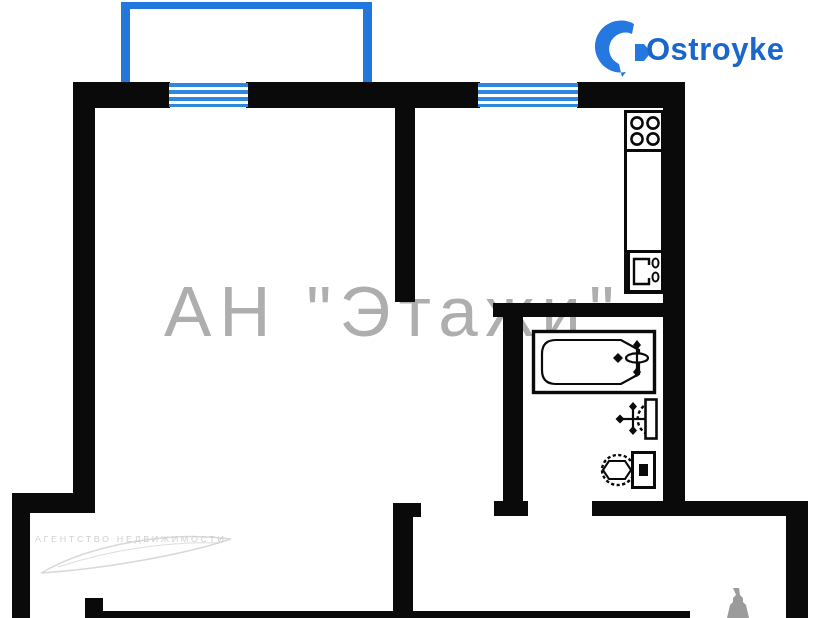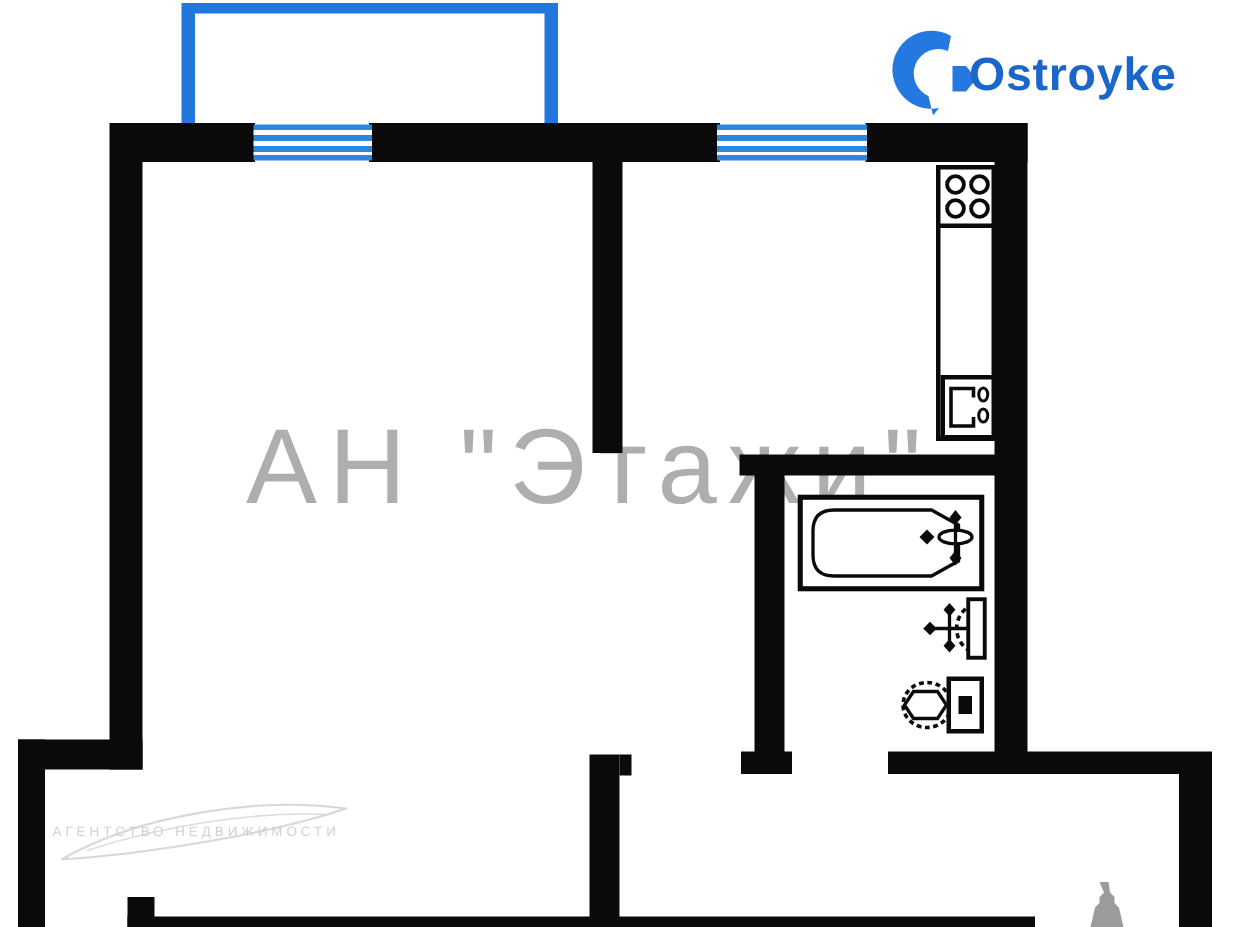--- a/index.html
+++ b/index.html
@@ -19,21 +19,21 @@
   
   .fixtures{position:absolute;left:0;top:0;z-index:5;pointer-events:none;}
   
   .wm-center{position:absolute;left:164px;top:276px;z-index:1;
     font-size:71px;line-height:1;letter-spacing:8px;white-space:nowrap;
     color:#7d7d7d;opacity:.62;font-weight:400;}
   
   .wm-bottom{position:absolute;left:35px;top:527px;width:200px;z-index:1;opacity:.85;}
   .wm-bottom .big{font-size:45px;line-height:1;font-weight:bold;letter-spacing:4px;
     color:#efefef;-webkit-text-stroke:1.2px #c6c6c6;white-space:nowrap;}
-  .wm-bottom .small{margin-top:22px;font-size:9px;letter-spacing:2.6px;color:#c9c9c9;
+  .wm-bottom .small{margin-top:7px;font-size:9px;letter-spacing:2.6px;color:#c9c9c9;
     white-space:nowrap;}
   .wm-swoosh{position:absolute;left:-2px;top:-6px;}
   
   .logo{position:absolute;left:592px;top:20px;z-index:6;display:flex;}
   .logo-text{position:absolute;left:54px;top:12px;font-size:31px;font-weight:bold;
     color:#1b66cb;letter-spacing:0.5px;white-space:nowrap;}
 </style>
 </head>
 <body>
 

